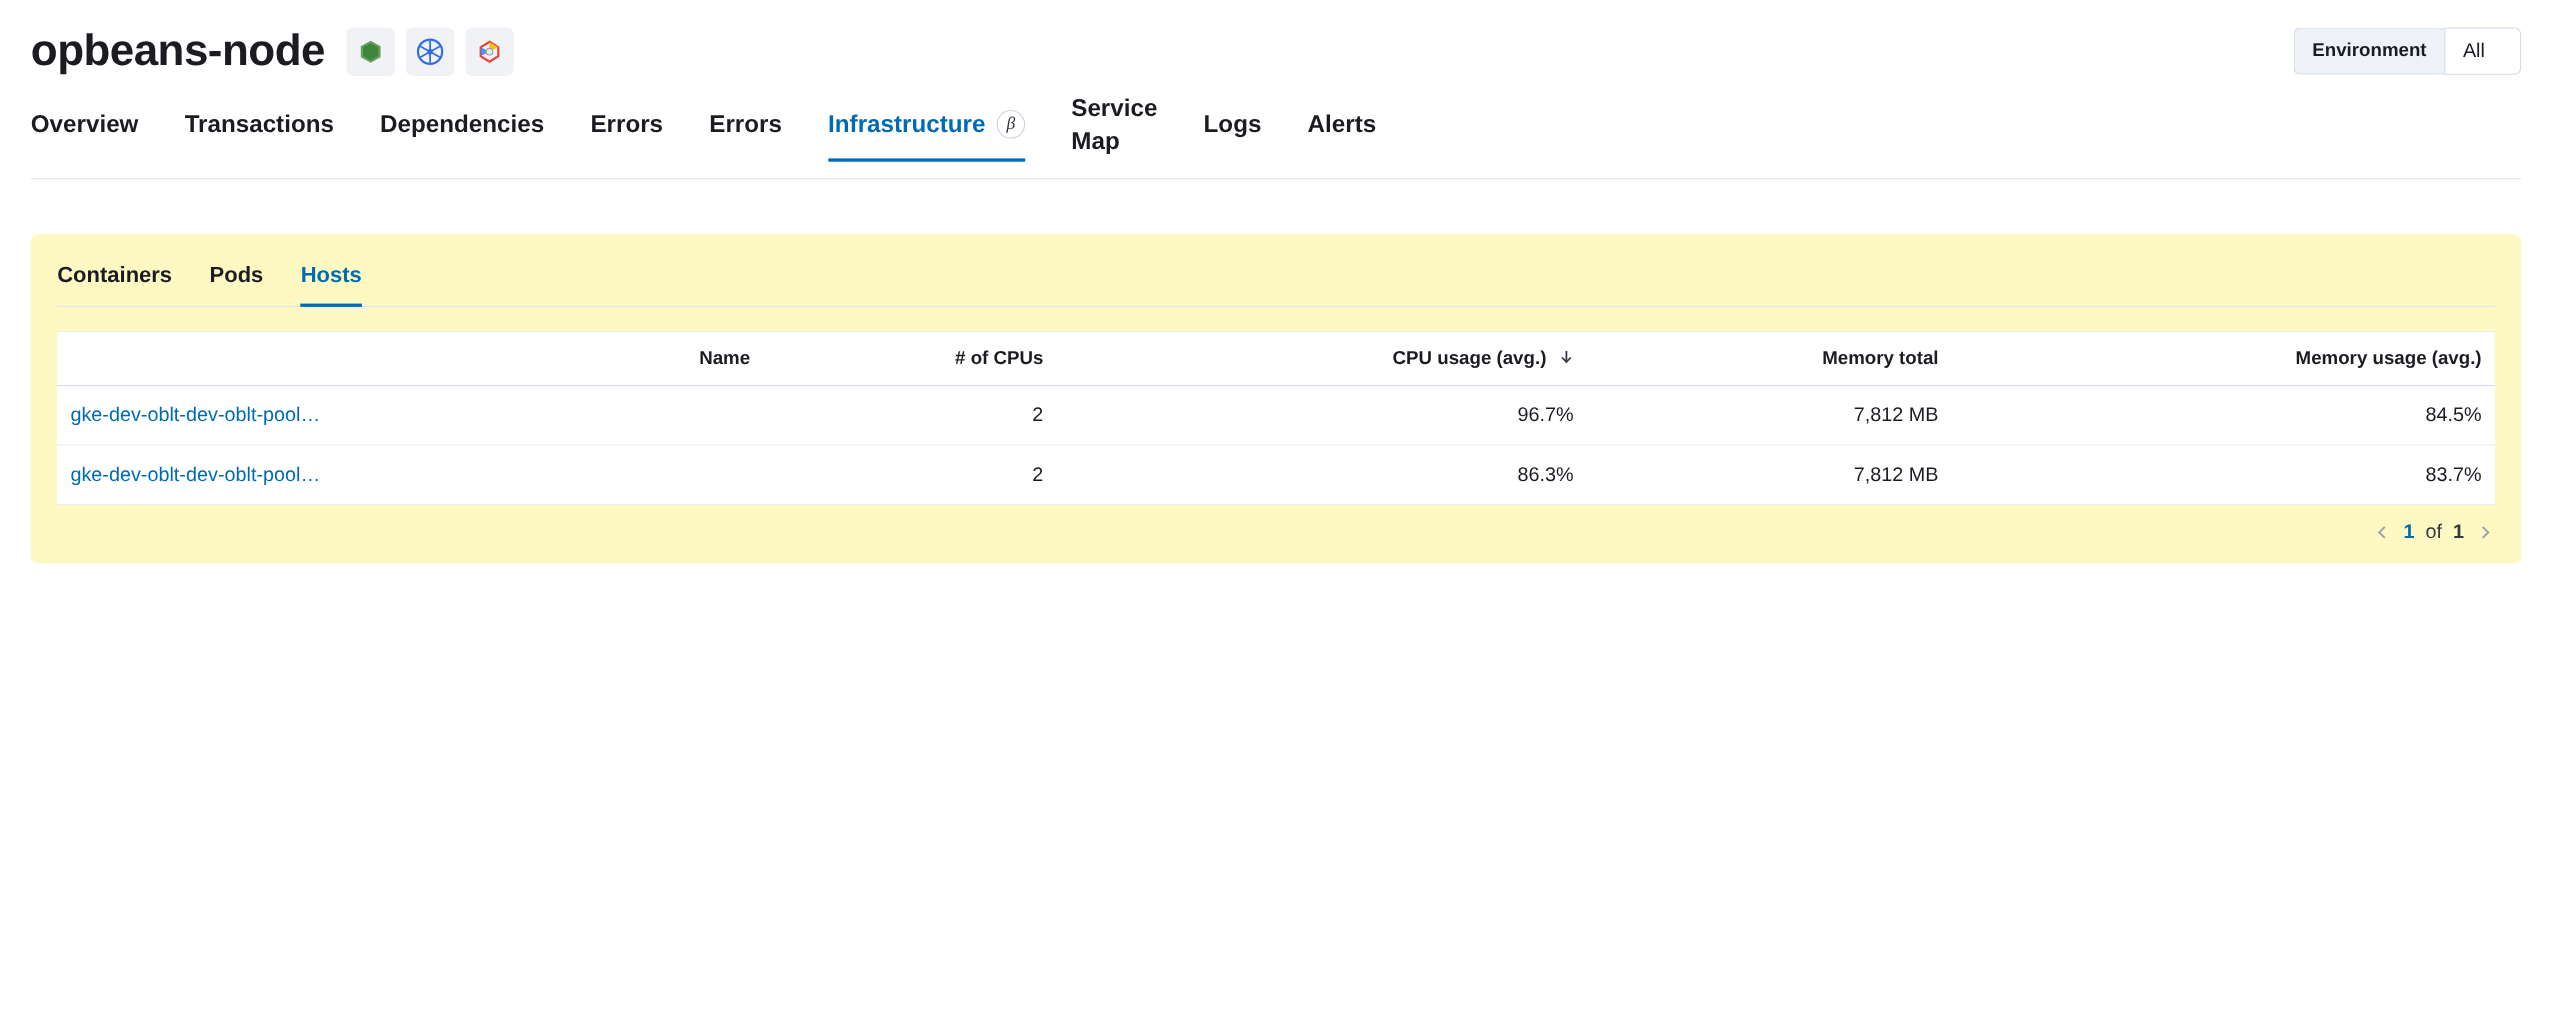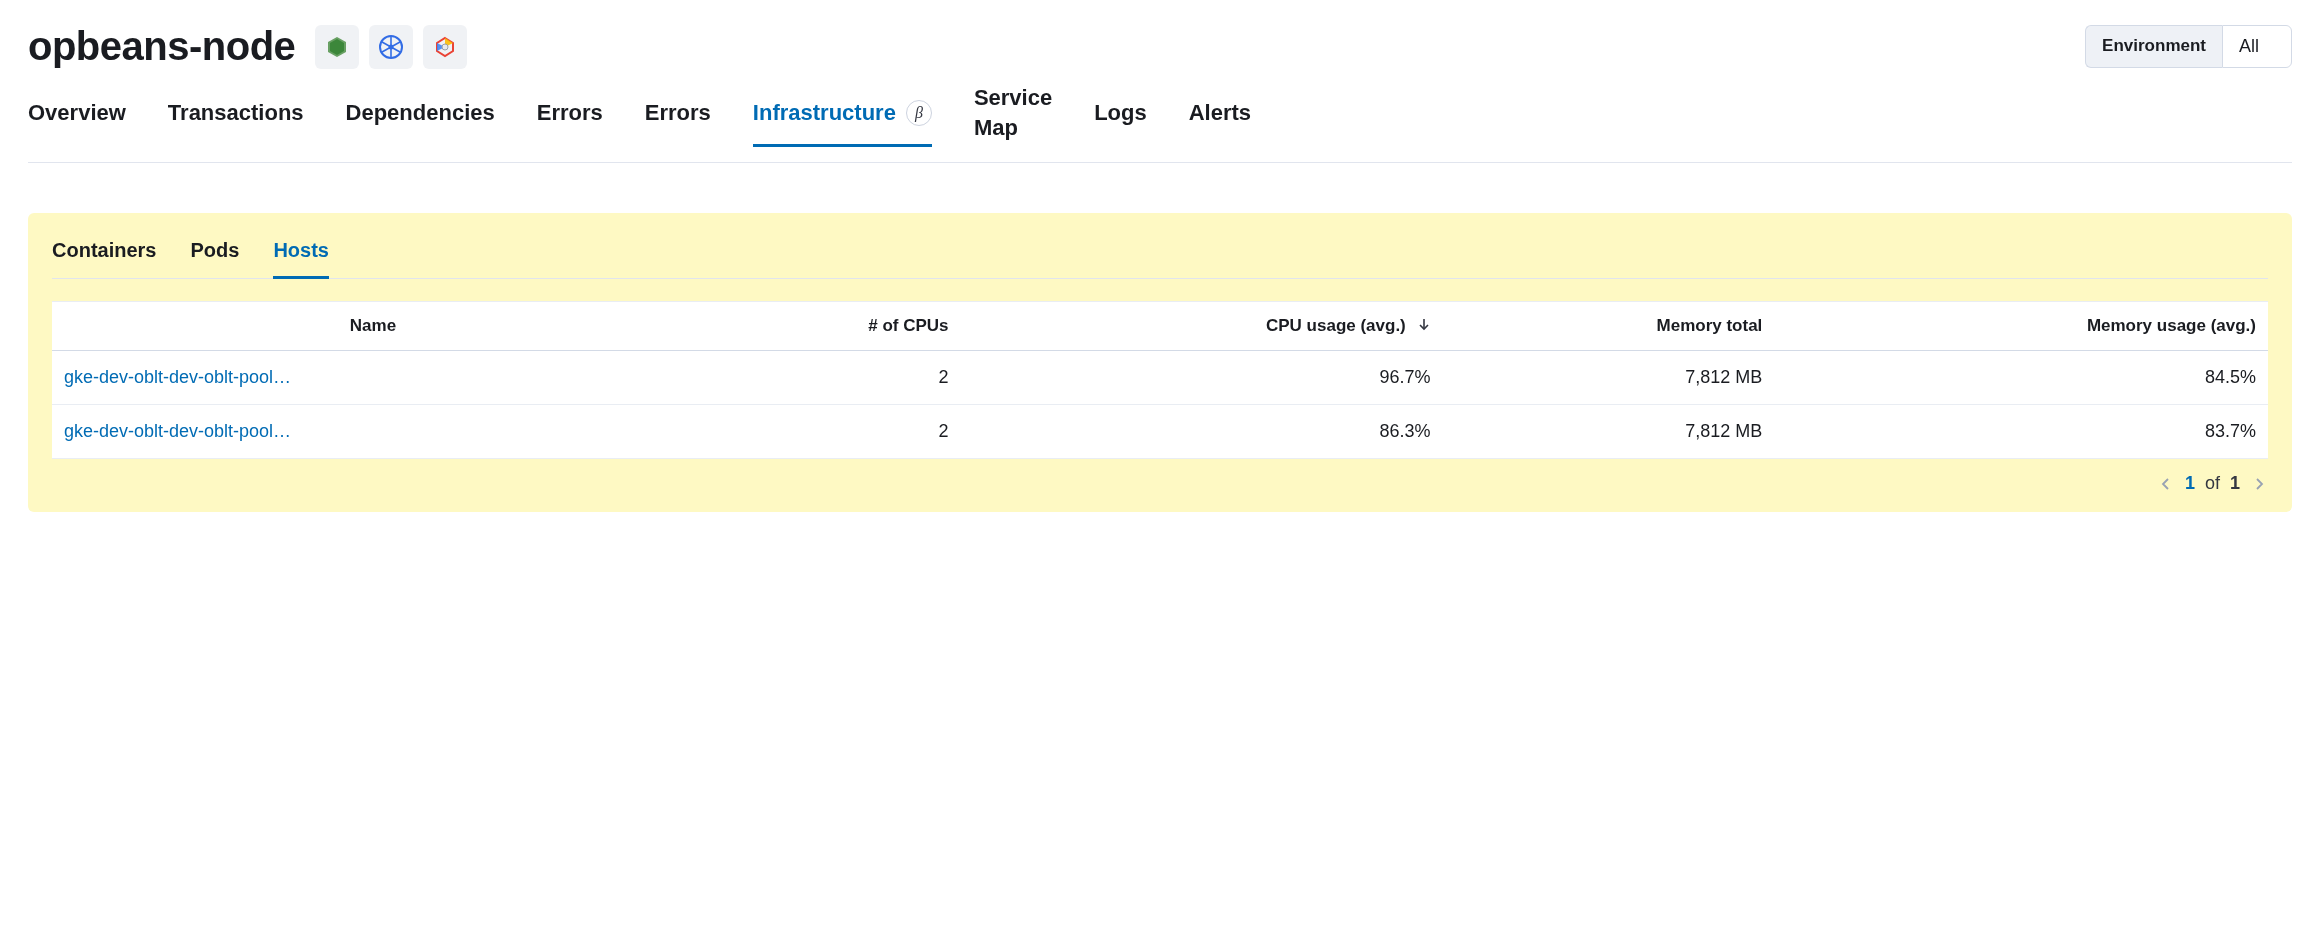--- a/index.html
+++ b/index.html
@@ -124,21 +124,21 @@
       color: #006bb4;
       border-bottom-color: #006bb4;
     }
     .table {
       width: 100%;
       border-collapse: collapse;
       margin-top: 22px;
       background: #fff;
     }
     .table th {
-      text-align: center;
+      text-align: right;
       font-weight: 700;
       font-size: 17px;
       padding: 14px 12px;
       border-bottom: 1px solid #d3dae6;
       border-top: 1px solid #e9edf3;
     }
     .table th.right, .table td.right { text-align: right; }
     .table td {
       padding: 16px 12px;
       border-bottom: 1px solid #e9edf3;

